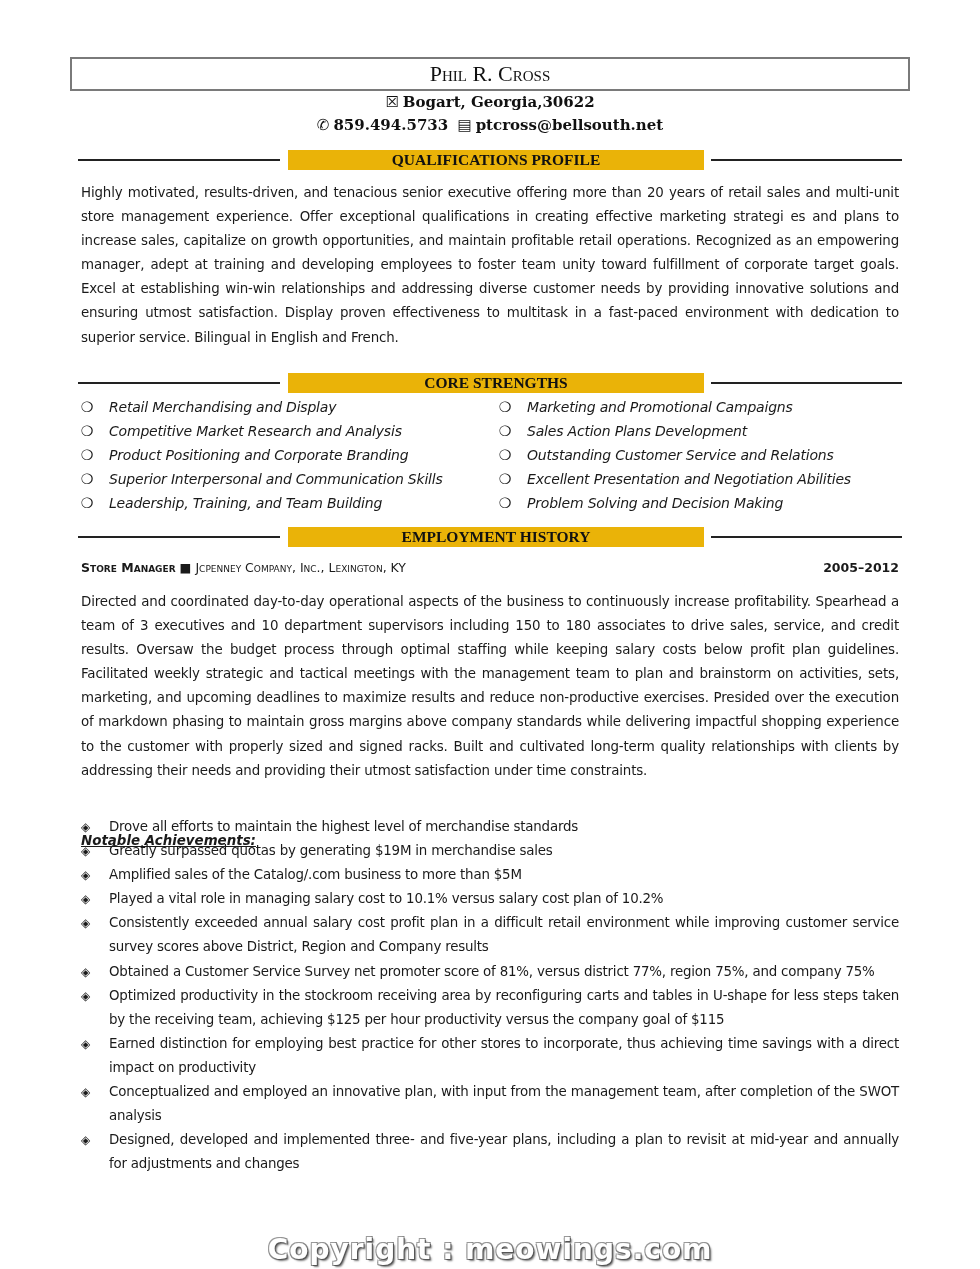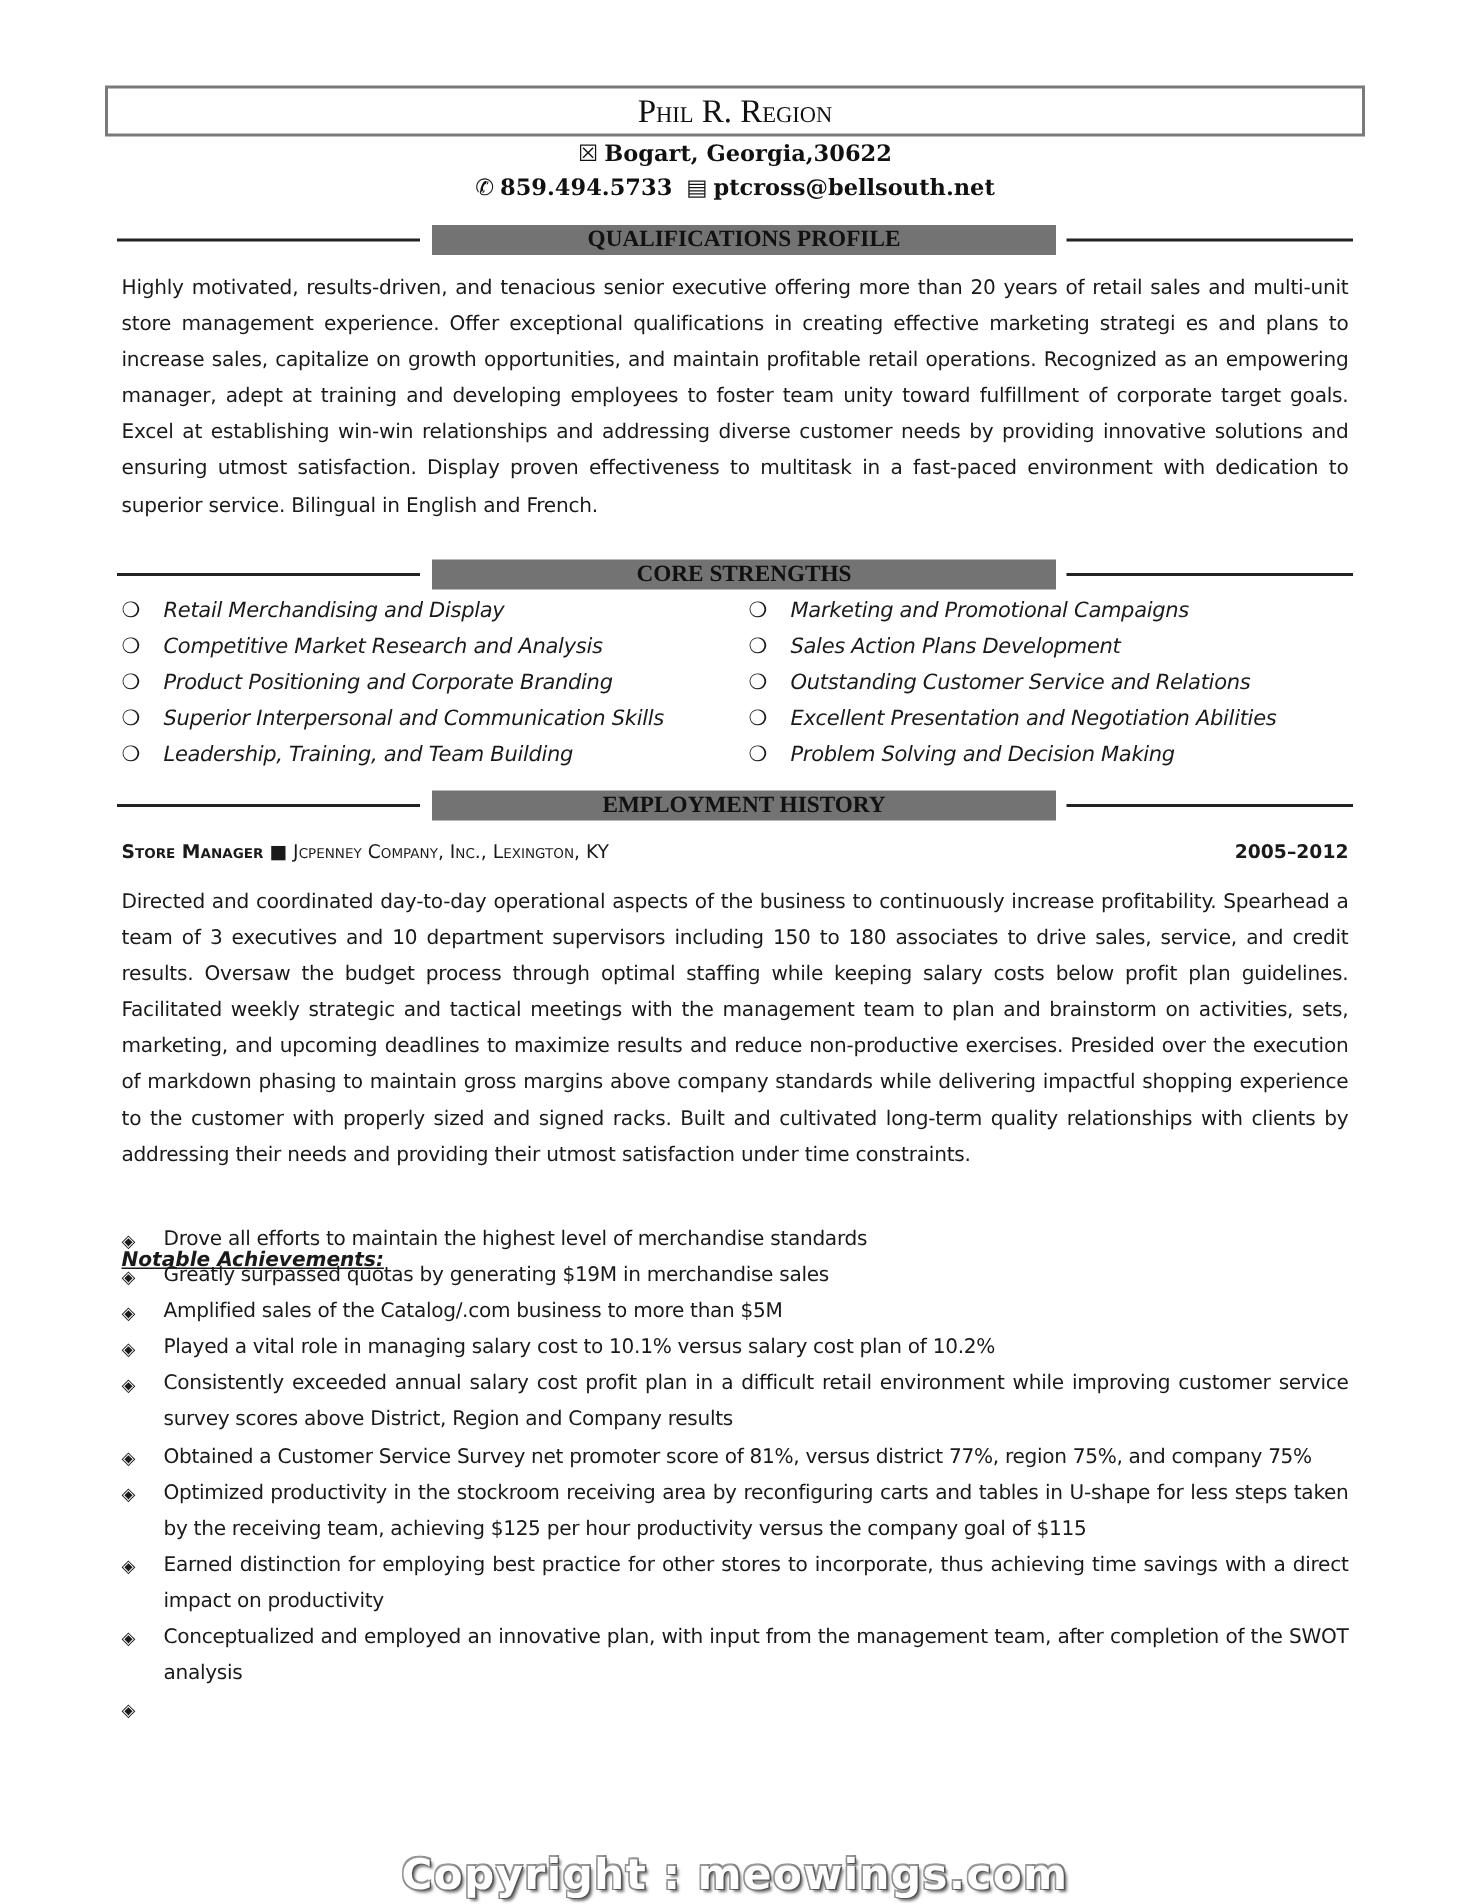--- a/index.html
+++ b/index.html
@@ -18,21 +18,21 @@
     position: absolute; left: 0; width: 980px; text-align: center;
     font-family: "DejaVu Serif", serif; font-size: 15px; font-weight: bold; color: #111;
   }
   .contact .ico { font-weight: normal; margin-right: 4px; }
 
   .sec { position: absolute; left: 78px; width: 824px; height: 20px; }
   .sec .rule { position: absolute; top: 9px; height: 0; border-top: 2px solid #222; }
   .sec .rule.left { left: 0; width: 202px; }
   .sec .rule.right { left: 633px; width: 191px; }
   .sec .band {
-    position: absolute; left: 210px; width: 416px; top: 0; height: 20px; background: #737373;
+    position: absolute; left: 210px; width: 416px; top: 0; height: 20px; background: #eab308;
     display: flex; align-items: center; justify-content: center;
     font-family: "Liberation Serif", serif; font-weight: bold; font-size: 15.5px; color: #111;
   }
 
   .para {
     position: absolute; left: 81px; width: 818px;
     font-family: "DejaVu Sans", sans-serif; font-size: 13.4px; line-height: 24.1px;
     text-align: justify; color: #1a1a1a; margin: 0; letter-spacing: -0.15px;
   }
 
@@ -67,21 +67,21 @@
     position: absolute; top: 1233px; left: 0; width: 980px; text-align: center;
     font-family: "DejaVu Sans", sans-serif; font-size: 28px; font-weight: bold; color: #ffffff;
     letter-spacing: 1px;
     text-shadow: 1px 1px 0 #555, -1px -1px 0 #999, 1px -1px 0 #888, -1px 1px 0 #888, 2px 2px 2px #777;
   }
 </style>
 </head>
 <body>
 
 <div class="name-box">
-  <span class="name">Phil R. Region</span>
+  <span class="name">Phil R. Cross</span>
 </div>
 
 <div class="contact" style="top:93px;">
   <span class="ico">☒</span><span>Bogart, Georgia,30622</span>
 </div>
 <div class="contact" style="top:116px;">
   <span class="ico">✆</span><span>859.494.5733</span>
   <span class="ico" style="margin-left:4px;">▤</span><span>ptcross@bellsouth.net</span>
 </div>
 
@@ -163,16 +163,16 @@
 <ul class="achievements">
   <li><span class="bullet">◈</span><span>Drove all efforts to maintain the highest level of merchandise standards</span></li>
   <li><span class="bullet">◈</span><span>Greatly surpassed quotas by generating $19M in merchandise sales</span></li>
   <li><span class="bullet">◈</span><span>Amplified sales of the Catalog/.com business to more than $5M</span></li>
   <li><span class="bullet">◈</span><span>Played a vital role in managing salary cost to 10.1% versus salary cost plan of 10.2%</span></li>
   <li><span class="bullet">◈</span><span>Consistently exceeded annual salary cost profit plan  in a difficult retail environment while improving customer service survey scores above District, Region and Company results</span></li>
   <li><span class="bullet">◈</span><span>Obtained a Customer Service Survey net promoter score of 81%, versus district 77%, region 75%, and company 75%</span></li>
   <li><span class="bullet">◈</span><span>Optimized productivity in the stockroom receiving area by reconfiguring carts and tables in U-shape for less steps taken by the receiving team, achieving $125 per hour productivity versus the company goal of $115</span></li>
   <li><span class="bullet">◈</span><span>Earned distinction for employing best practice for other stores to incorporate, thus achieving time savings with a direct impact on productivity</span></li>
   <li><span class="bullet">◈</span><span>Conceptualized and employed an innovative plan, with input from the management team, after completion of the SWOT analysis</span></li>
-  <li><span class="bullet">◈</span></li>
+  <li><span class="bullet">◈</span><span>Designed, developed and implemented three- and five-year plans, including a plan to revisit at mid-year and annually for adjustments and changes</span></li>
 </ul>
 
 <div class="watermark">Copyright : meowings.com</div>
 
 </body></html>

